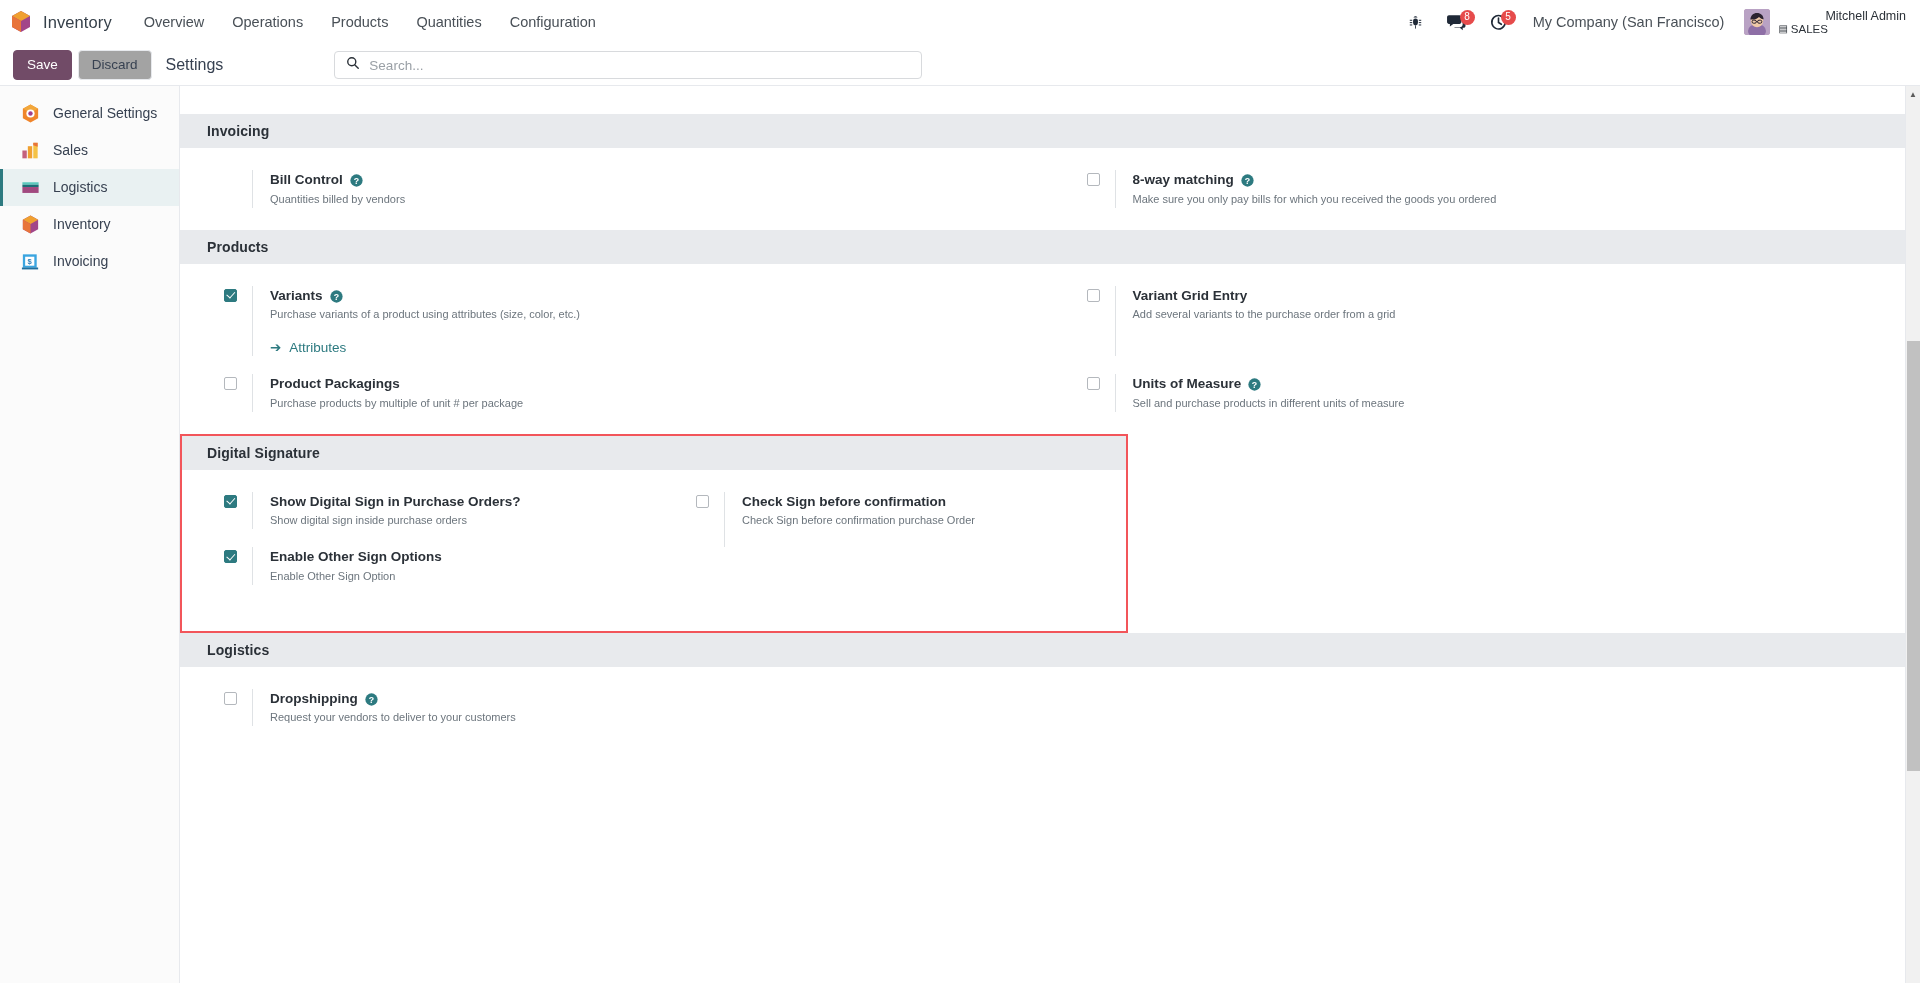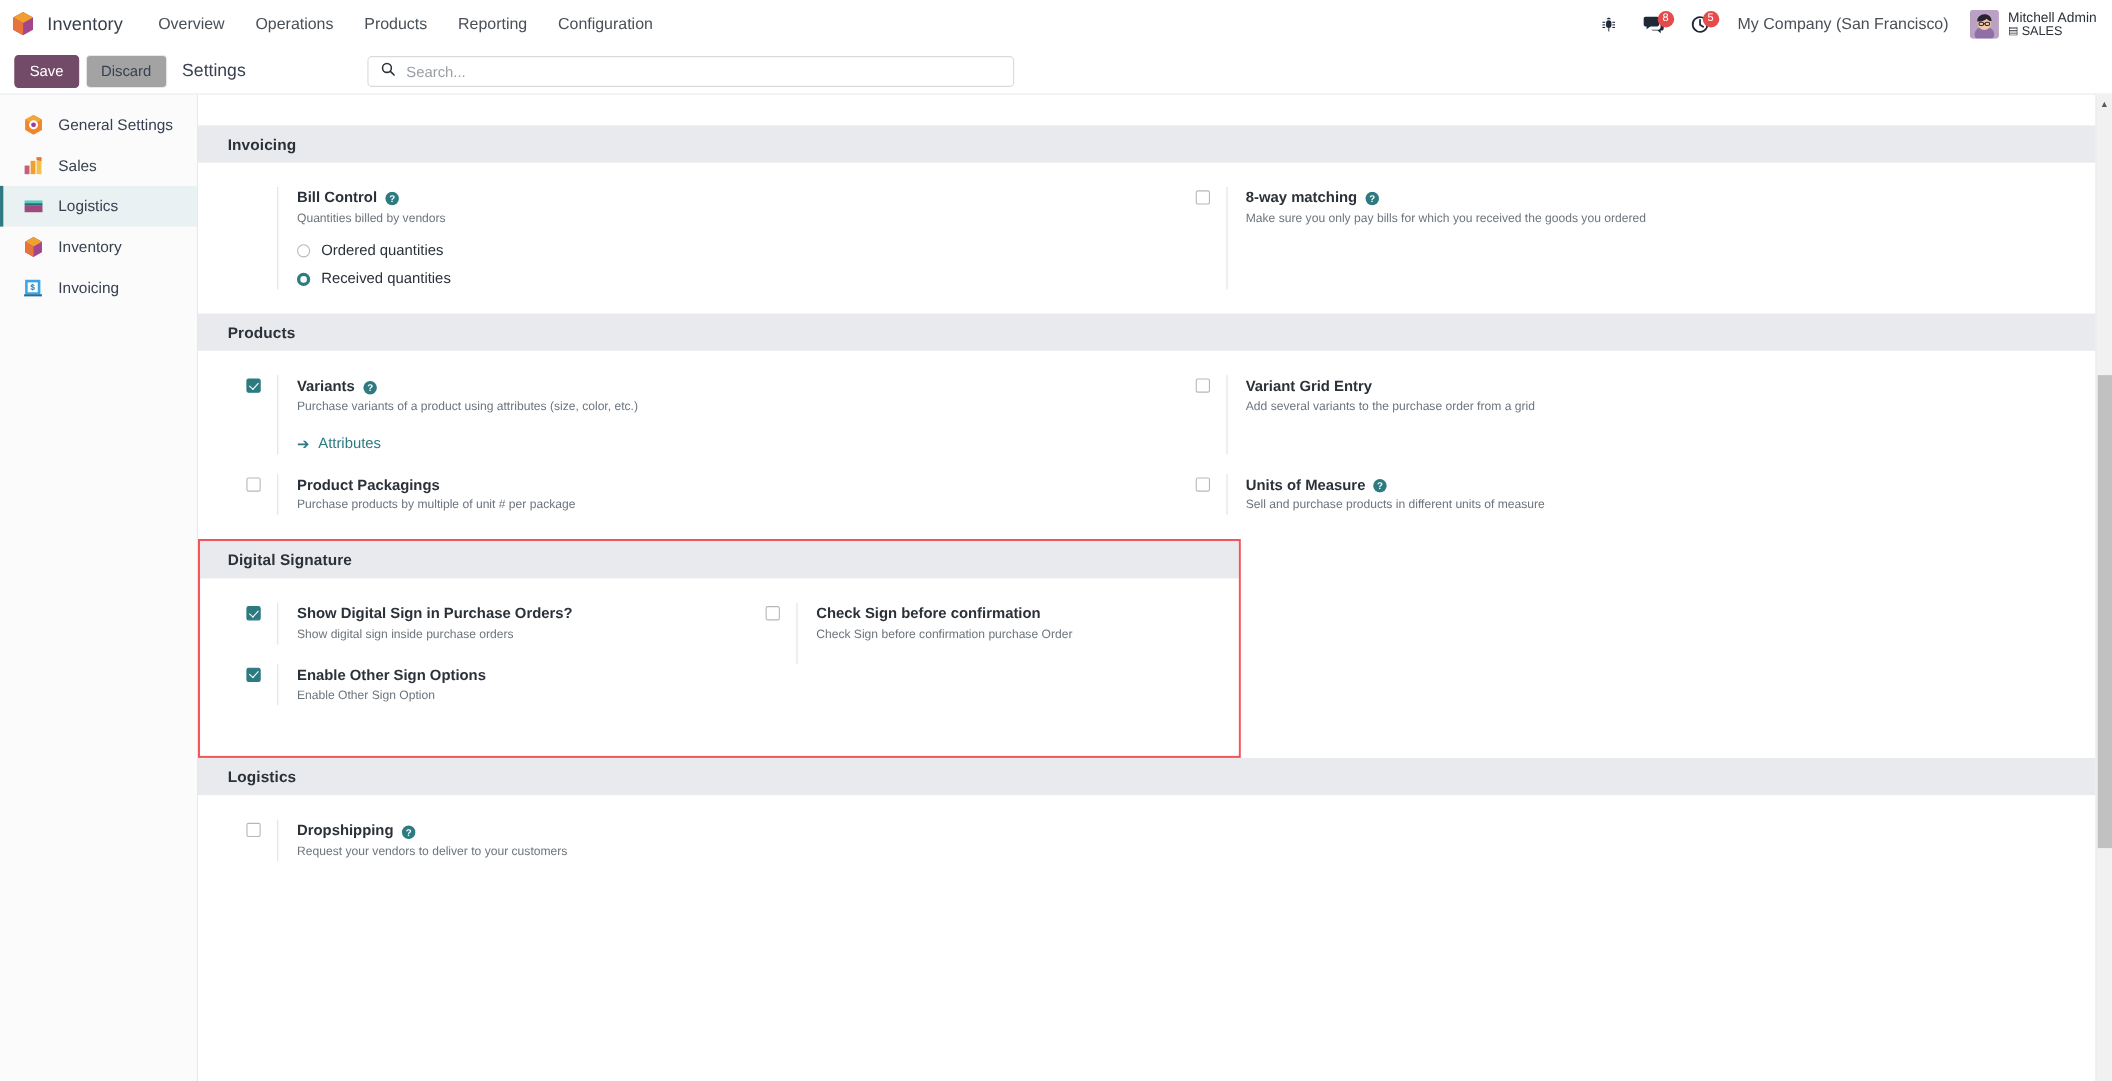--- a/index.html
+++ b/index.html
@@ -57,21 +57,21 @@
   }
   .user-block {
     display: flex; align-items: center; gap: 8px;
     padding-left: 6px; cursor: pointer;
   }
   .avatar {
     width: 26px; height: 26px; border-radius: 3px;
     overflow: hidden; flex: none; background: #b08fb0;
   }
   .user-text { display: flex; flex-direction: column; line-height: 1.12; }
-  .user-name { font-size: 12.5px; color: #2b3138; }
+  .user-name { font-size: 12.5px; color: #2b3138; margin-left: 47px; }
   .user-role {
     font-size: 11.5px; color: #2b3138; display: flex;
     align-items: center; gap: 3px;
   }
   .db-glyph { font-size: 10px; color: #2b3138; }
 
   
   .control-panel {
     height: 41px;
     background: #ffffff;
@@ -263,21 +263,21 @@
         <polygon points="2,6 11,11 11,22 2,17" fill="#e8743b"></polygon>
       </svg>
     </span>
     <span class="brand-name">Inventory</span>
   </div>
 
   <div class="nav-menu">
     <div class="nav-item">Overview</div>
     <div class="nav-item">Operations</div>
     <div class="nav-item">Products</div>
-    <div class="nav-item">Reporting</div>
+    <div class="nav-item">Quantities</div>
     <div class="nav-item">Configuration</div>
   </div>
 
   <div class="nav-right">
     <div class="sys-icon">
       <svg width="15" height="15" viewBox="0 0 16 16" fill="#1f2937">
         <path d="M8 1.2c-1 0-1.8.6-2.1 1.5h4.2C9.8 1.8 9 1.2 8 1.2z"></path>
         <rect x="5.4" y="3.6" width="5.2" height="7.6" rx="2.6"></rect>
         <rect x="1.9" y="5.1" width="2.6" height="1.05"></rect>
         <rect x="11.5" y="5.1" width="2.6" height="1.05"></rect>
@@ -420,30 +420,20 @@
             <div class="setting-label">
               <span>Bill Control</span>
               <span class="help-icon">
                 <svg viewBox="0 0 14 14" width="13" height="13">
                   <circle cx="7" cy="7" r="6.6" fill="#2d7a80"></circle>
                   <text x="7" y="10.3" font-size="9.5" font-family="Liberation Sans, sans-serif" fill="#fff" text-anchor="middle" font-weight="bold">?</text>
                 </svg>
               </span>
             </div>
             <div class="setting-desc">Quantities billed by vendors</div>
-            <div class="radio-group">
-              <label class="radio-line">
-                <span class="radio"></span>
-                <span class="radio-label">Ordered quantities</span>
-              </label>
-              <label class="radio-line">
-                <span class="radio sel"></span>
-                <span class="radio-label">Received quantities</span>
-              </label>
-            </div>
           </div>
         </div>
 
         <div class="setting-row last">
           <div class="chk-col">
             <span class="checkbox"></span>
           </div>
           <div class="setting-text">
             <div class="setting-label">
               <span>8-way matching</span>

